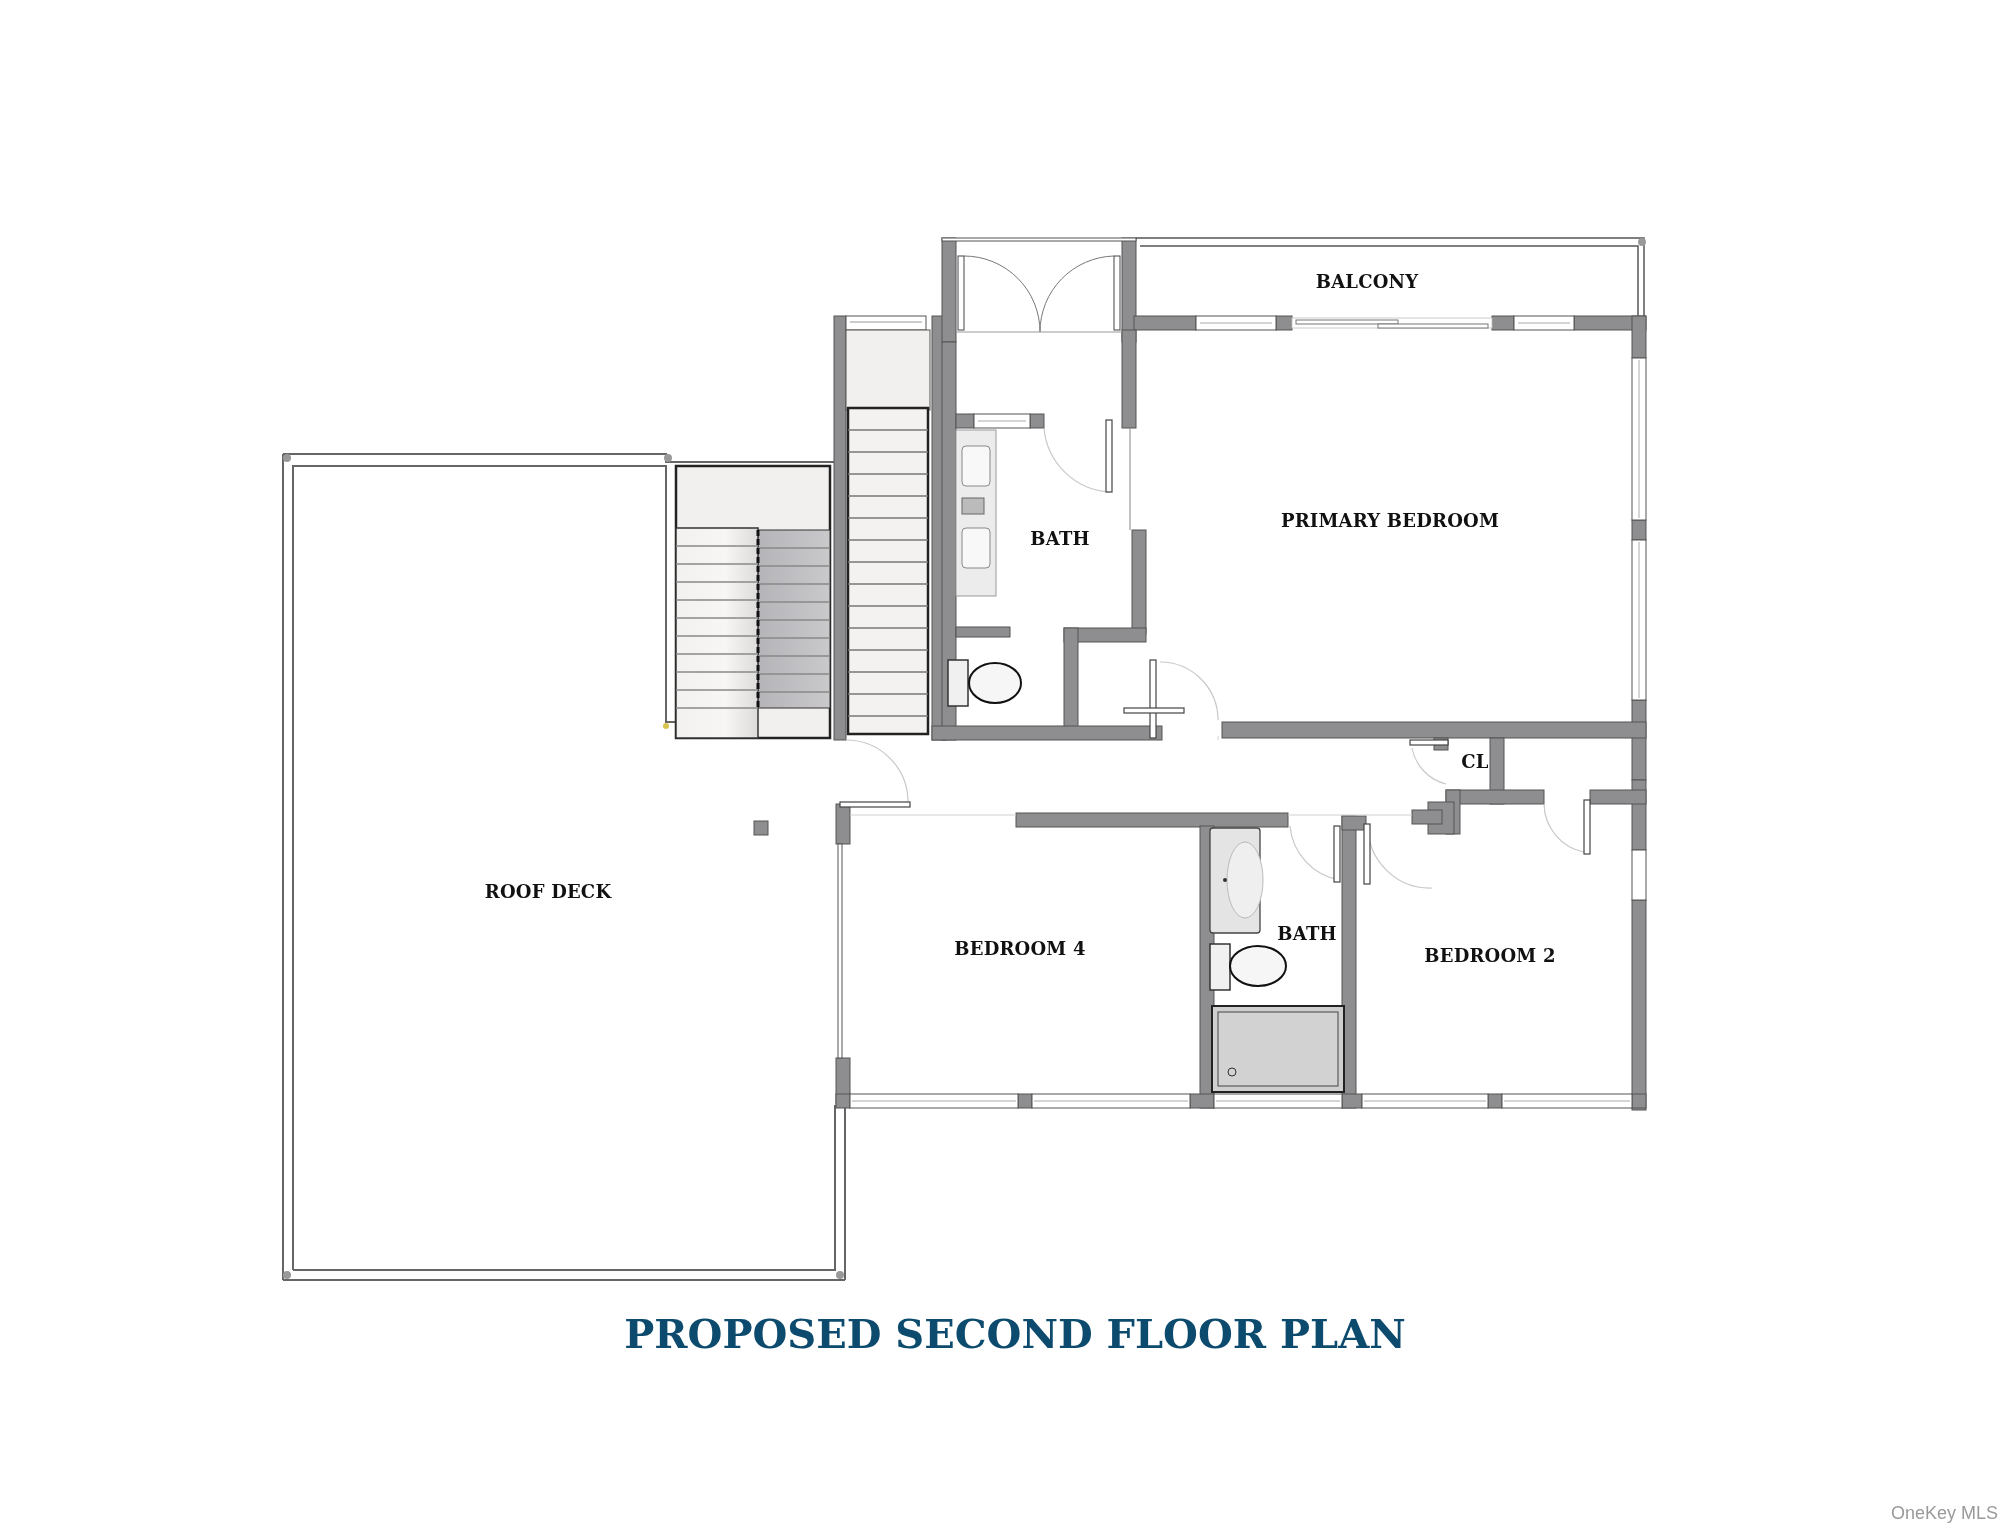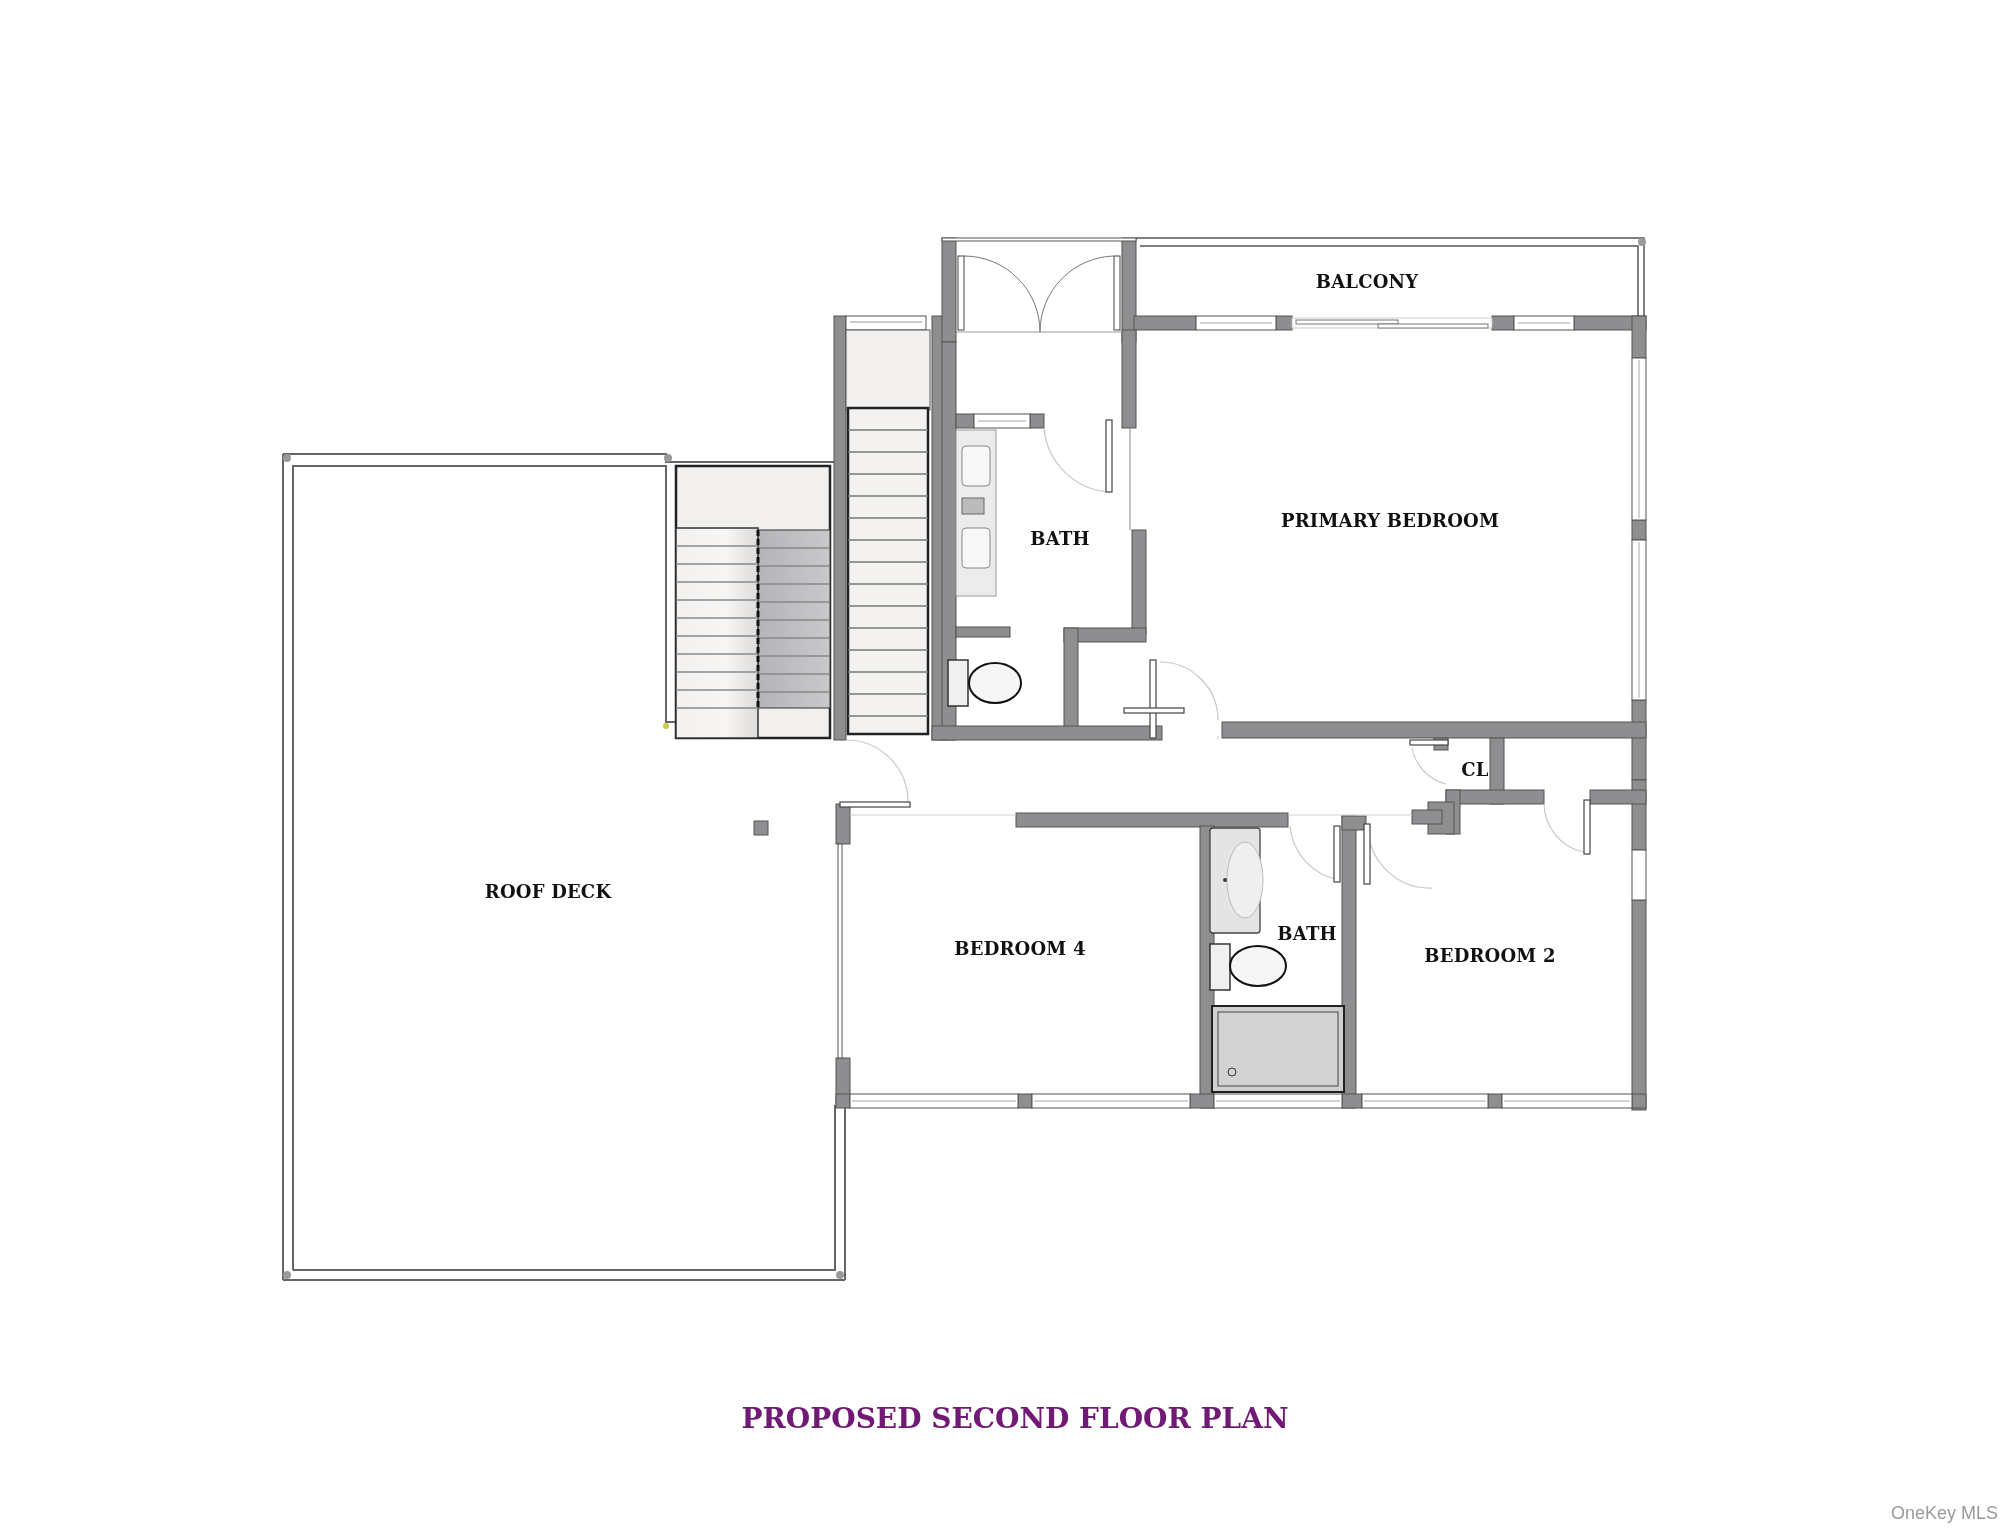--- a/index.html
+++ b/index.html
@@ -10,26 +10,26 @@
     font-family: "DejaVu Serif", "Liberation Serif", serif;
     font-weight: bold;
     color: #111111;
     font-size: 18px;
     letter-spacing: 0.2px;
     white-space: nowrap;
     transform: translate(-50%, -50%);
   }
   .plan-title {
     position: absolute;
-    left: 1015px; top: 1418px;
+    left: 1015px; top: 1333px;
     transform: translate(-50%, -50%);
     font-family: "DejaVu Serif", "Liberation Serif", serif;
     font-weight: bold;
-    font-size: 28px;
-    color: #701a75;
+    font-size: 40px;
+    color: #0c4a6e;
     white-space: nowrap;
   }
   .watermark {
     position: absolute;
     right: 14px; bottom: 12px;
     font-family: "Liberation Sans", "DejaVu Sans", sans-serif;
     font-size: 18px;
     color: #9a9a9a;
     white-space: nowrap;
   }
@@ -266,20 +266,20 @@
   <g stroke="#d0d0d0" stroke-width="1">
     <line x1="850" y1="815" x2="1016" y2="815"></line>
     <line x1="1288" y1="815" x2="1412" y2="815"></line>
     <line x1="1218" y1="736" x2="1218" y2="740"></line>
   </g>
 </svg>
 
 <div class="room-label" style="left:1367px;top:281px;">BALCONY</div>
 <div class="room-label" style="left:1378px;top:520px;margin-left:12px;">PRIMARY BEDROOM</div>
 <div class="room-label" style="left:1060px;top:538px;">BATH</div>
-<div class="room-label" style="left:1475px;top:761px;margin-top:8px;">CL</div>
+<div class="room-label" style="left:1475px;top:761px;">CL</div>
 <div class="room-label" style="left:548px;top:891px;">ROOF DECK</div>
 <div class="room-label" style="left:1020px;top:948px;">BEDROOM 4</div>
 <div class="room-label" style="left:1307px;top:933px;">BATH</div>
 <div class="room-label" style="left:1490px;top:955px;">BEDROOM 2</div>
 
 <div class="plan-title">PROPOSED SECOND FLOOR PLAN</div>
 <div class="watermark">OneKey MLS</div>
 
 </body></html>

